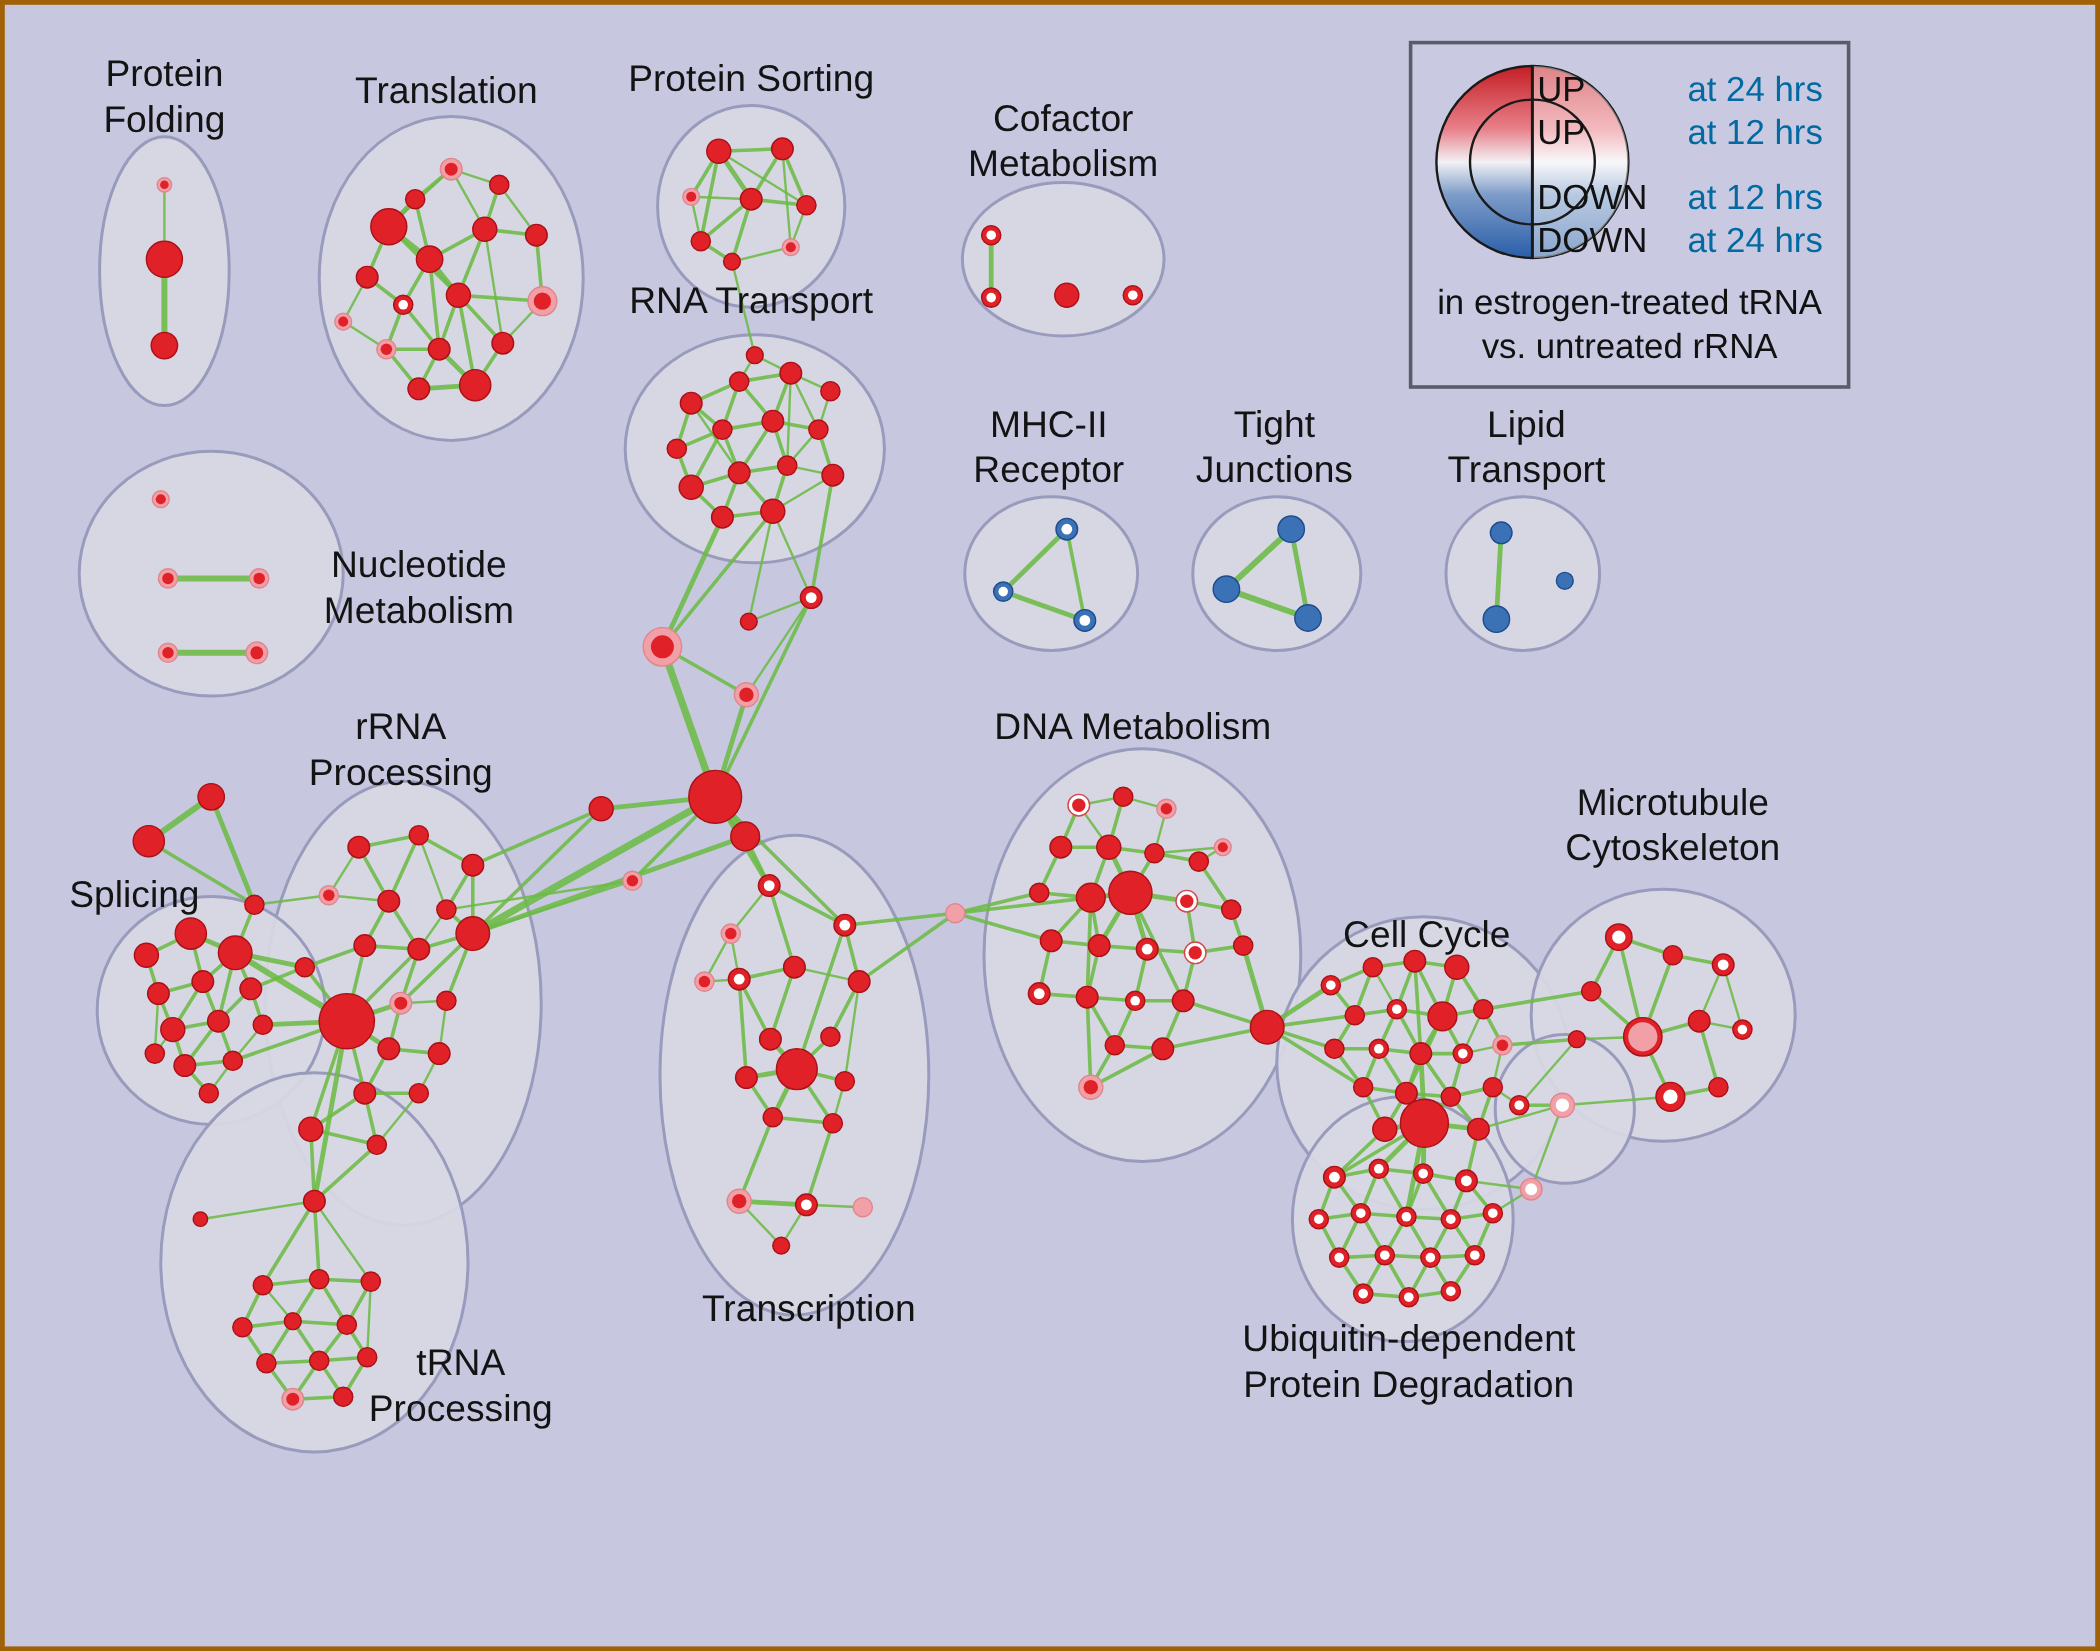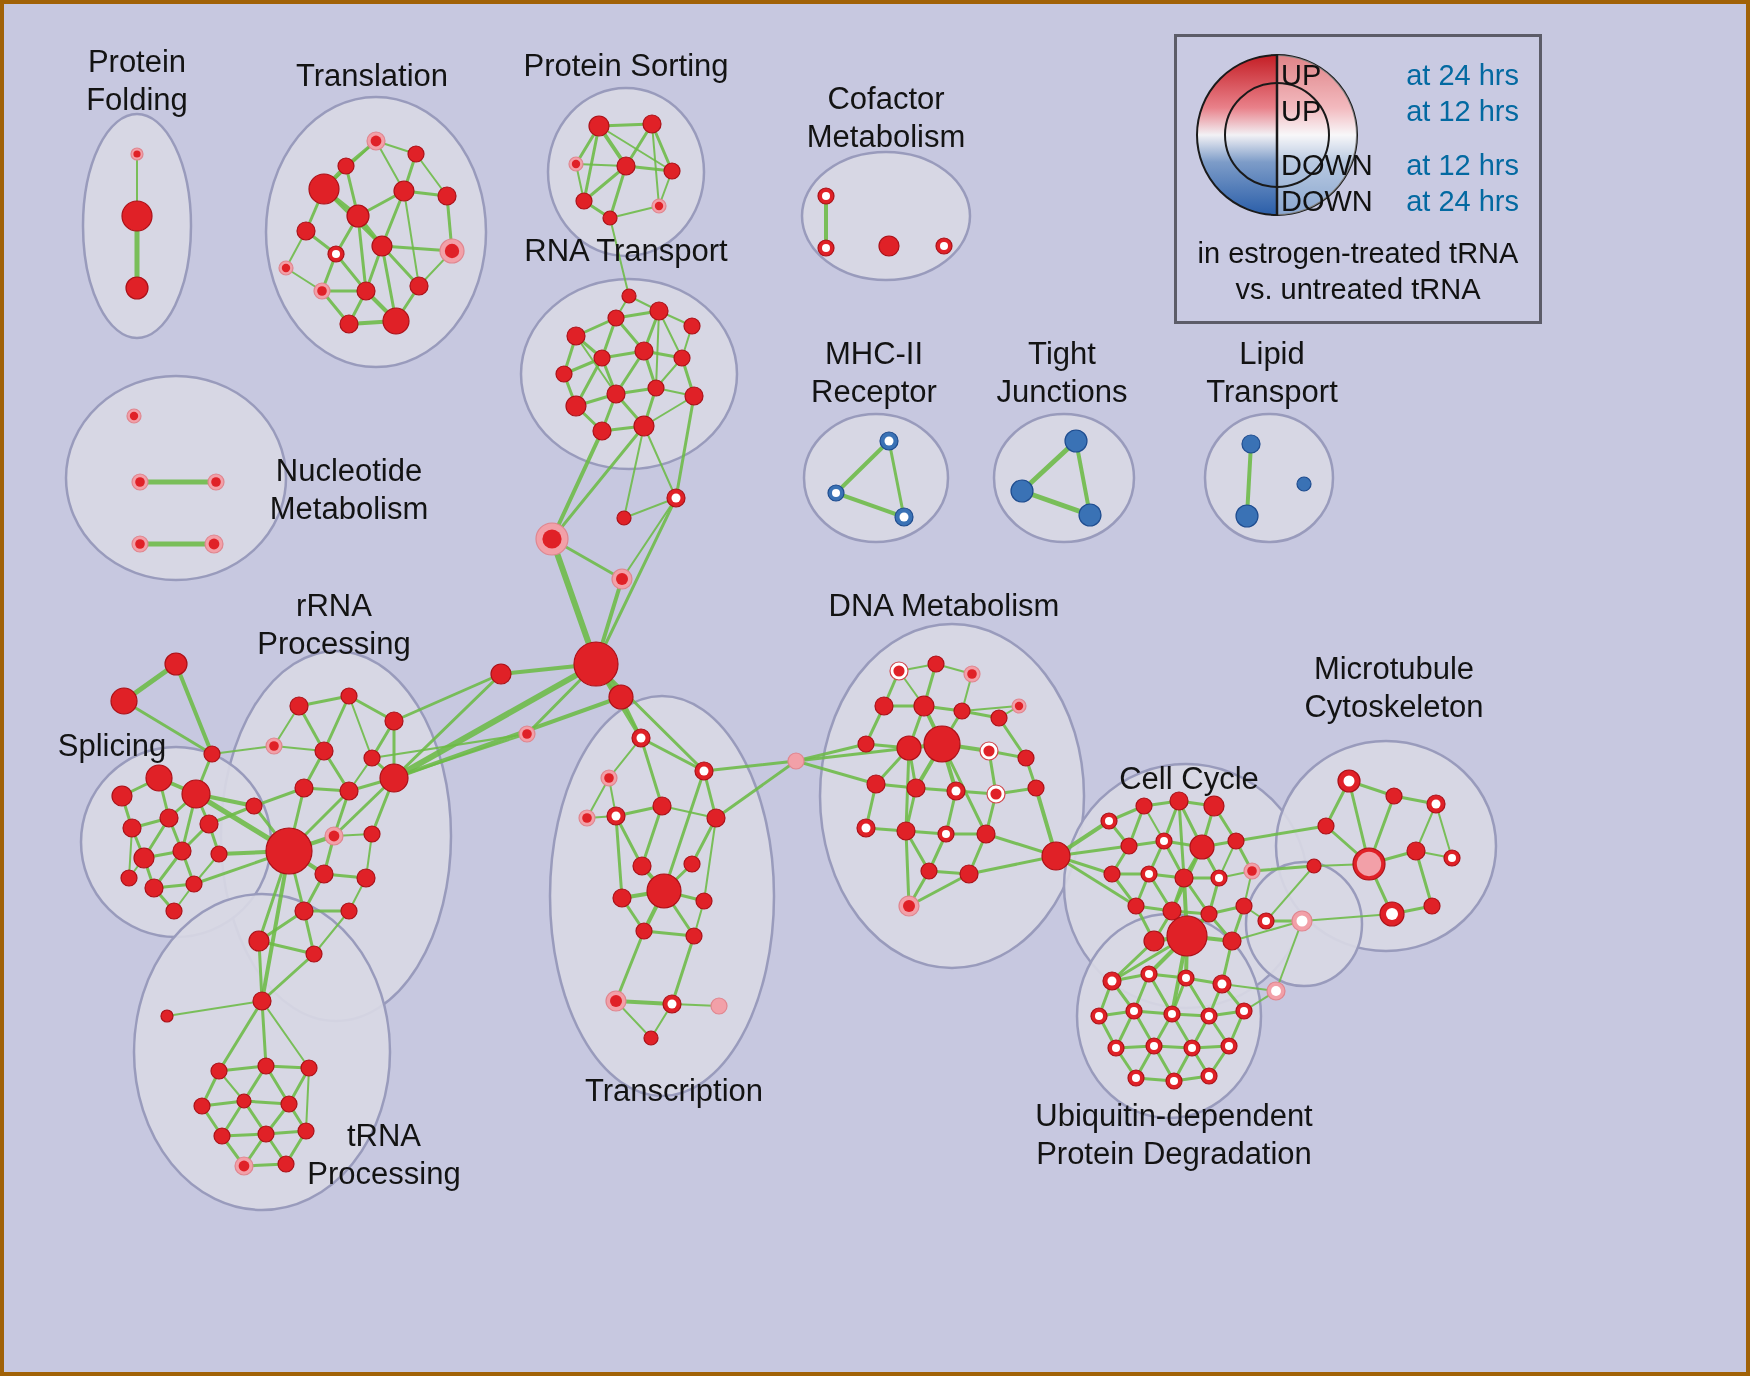--- a/index.html
+++ b/index.html
@@ -1212,16 +1212,16 @@
     </svg>
     <span class="dir r1">UP</span>
     <span class="time r1">at 24 hrs</span>
     <span class="dir r2">UP</span>
     <span class="time r2">at 12 hrs</span>
     <span class="dir r3">DOWN</span>
     <span class="time r3">at 12 hrs</span>
     <span class="dir r4">DOWN</span>
     <span class="time r4">at 24 hrs</span>
     <span class="note n1">in estrogen-treated tRNA</span>
-    <span class="note n2">vs. untreated tRNA</span>
+    <span class="note n2">vs. untreated rRNA</span>
   </div>
 
 </div>
 
 </body></html>

